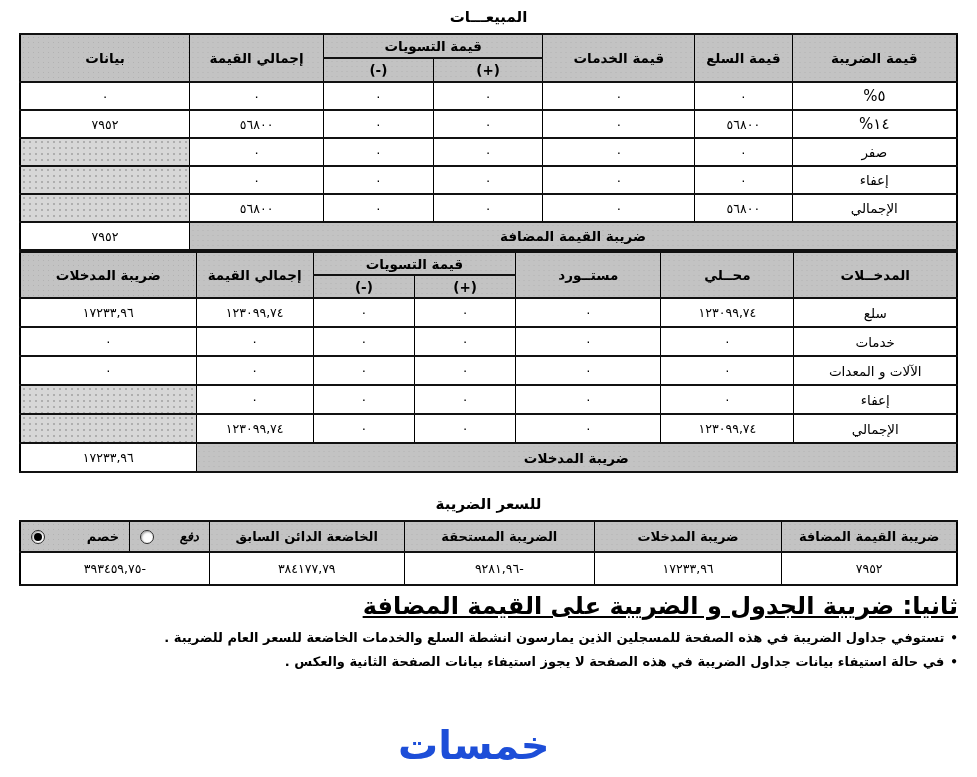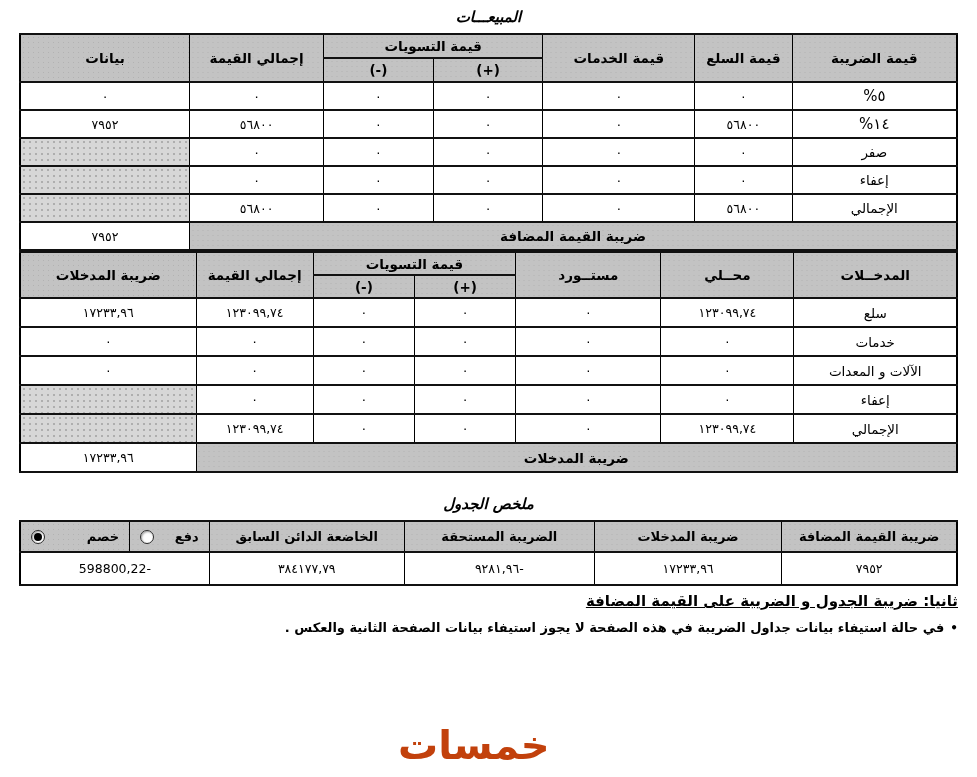--- a/index.html
+++ b/index.html
@@ -13,21 +13,20 @@
     width:977px; height:777px;
     background:#fff;
     overflow:hidden;
     padding:0 19px;
   }
   .tbl-title {
     text-align:center;
     font-weight:bold;
     font-size:15px;
     padding:8px 0 7px 0;
-    font-style:italic;
   }
   table {
     width:100%;
     border-collapse:collapse;
     border:2.5px solid #000;
     table-layout:fixed;
   }
   th, td {
     border:1px solid #000;
     border-top:2px solid #111;
@@ -80,38 +79,38 @@
   .radio[data-state="checked"]::after {
     content:"";
     position:absolute; inset:2px;
     background:#000; border-radius:50%;
   }
   
   .notes { margin-top:6px; }
   .notes-heading {
     text-align:right;
     font-weight:bold;
-    font-size:15px;
+    font-size:24px;
     text-decoration:underline;
     margin:2px 0 6px 0;
   }
   .bullet-line {
     text-align:right;
     font-weight:bold;
     font-size:13px;
     line-height:24px;
     padding-left:30px;
   }
   .bullet-dot { font-size:12px; margin-left:6px; }
   .watermark {
     position:absolute;
     left:398px; top:722px;
     font-size:40px;
     font-weight:bold;
-    color:#c2410c;
+    color:#1d4ed8;
     letter-spacing:2px;
     pointer-events:none;
   }
   
   .t1 .c-label  { width:17.6%; }
   .t1 .c-goods  { width:10.4%; }
   .t1 .c-serv   { width:16.2%; }
   .t1 .c-plus   { width:13.4%; }
   .t1 .c-minus  { width:10.0%; }
   .t1 .c-total  { width:14.3%; }
@@ -122,21 +121,21 @@
   .t2 .c-import { width:15.5%; }
   .t2 .c-plus   { width:11.6%; }
   .t2 .c-minus  { width:10.0%; }
   .t2 .c-total  { width:12.5%; }
   .t2 .c-tax    { width:18.8%; }
   
   .t3 .c-vat    { width:18.7%; }
   .t3 .c-input  { width:20.0%; }
   .t3 .c-due    { width:20.3%; }
   .t3 .c-prev   { width:20.8%; }
-  .t3 .c-pay    { width:8.5%;  }
+  .t3 .c-pay    { width:8.5%;font-style:italic;  }
   .t3 .c-deduct { width:11.7%; }
 </style>
 </head>
 <body>
 
 <div class="page">
 
   <div class="tbl-title">المبيعـــات</div>
 
   <table class="t1">
@@ -269,21 +268,21 @@
         <td><span class="num">١٢٣٠٩٩,٧٤</span></td>
         <td class="hatch"></td>
       </tr>
       <tr>
         <td class="gray foot-label" colspan="6">ضريبة المدخلات</td>
         <td><span class="num">١٧٢٣٣,٩٦</span></td>
       </tr>
     </tbody>
   </table>
 
-  <div class="tbl-title" style="padding-top:22px;">ملخص الجدول</div>
+  <div class="tbl-title" style="padding-top:22px;">للسعر الضريبة</div>
 
   <table class="t3">
     <thead>
       <tr>
         <th class="gray c-vat">ضريبة القيمة المضافة</th>
         <th class="gray c-input">ضريبة المدخلات</th>
         <th class="gray c-due">الضريبة المستحقة</th>
         <th class="gray c-prev">الخاضعة الدائن السابق</th>
         <th class="gray c-pay radio-cell">
           <span class="radio-wrap">
@@ -298,27 +297,30 @@
           </span>
         </th>
       </tr>
     </thead>
     <tbody>
       <tr>
         <td><span class="num">٧٩٥٢</span></td>
         <td><span class="num">١٧٢٣٣,٩٦</span></td>
         <td><span class="num">٩٢٨١,٩٦-</span></td>
         <td><span class="num">٣٨٤١٧٧,٧٩</span></td>
-        <td colspan="2"><span class="num">598800,22-</span></td>
+        <td colspan="2"><span class="num">٣٩٣٤٥٩,٧٥-</span></td>
       </tr>
     </tbody>
   </table>
 
   <div class="notes">
     <div class="notes-heading">ثانيا: ضريبة الجدول و الضريبة على القيمة المضافة</div>
+    <div class="bullet-line">
+      <span class="bullet-dot">•</span><span>تستوفي جداول الضريبة في هذه الصفحة للمسجلين الذين يمارسون انشطة السلع والخدمات الخاضعة للسعر العام للضريبة .</span>
+    </div>
     <div class="bullet-line">
       <span class="bullet-dot">•</span><span>في حالة استيفاء بيانات جداول الضريبة في هذه الصفحة لا يجوز استيفاء بيانات الصفحة الثانية والعكس .</span>
     </div>
   </div>
 
   <div class="watermark">خمسات</div>
 
 </div>
 
 </body></html>

